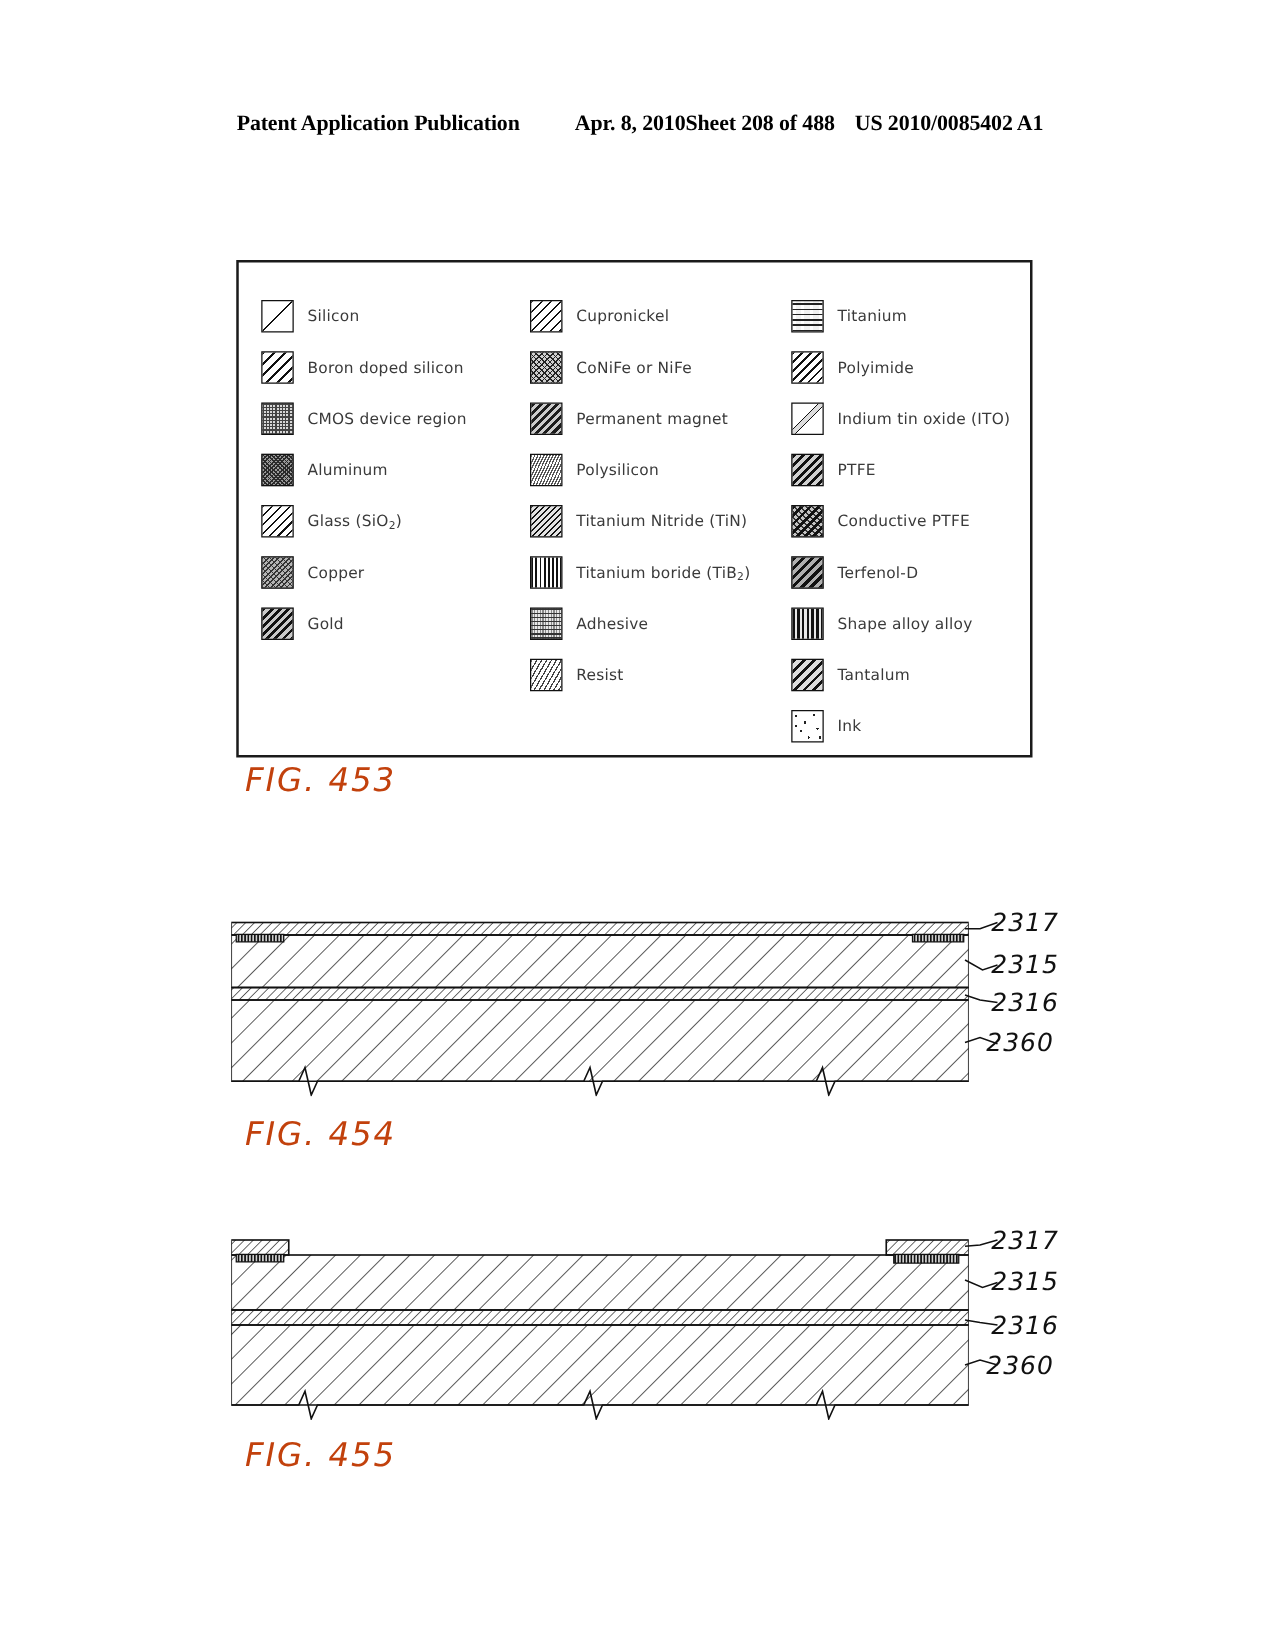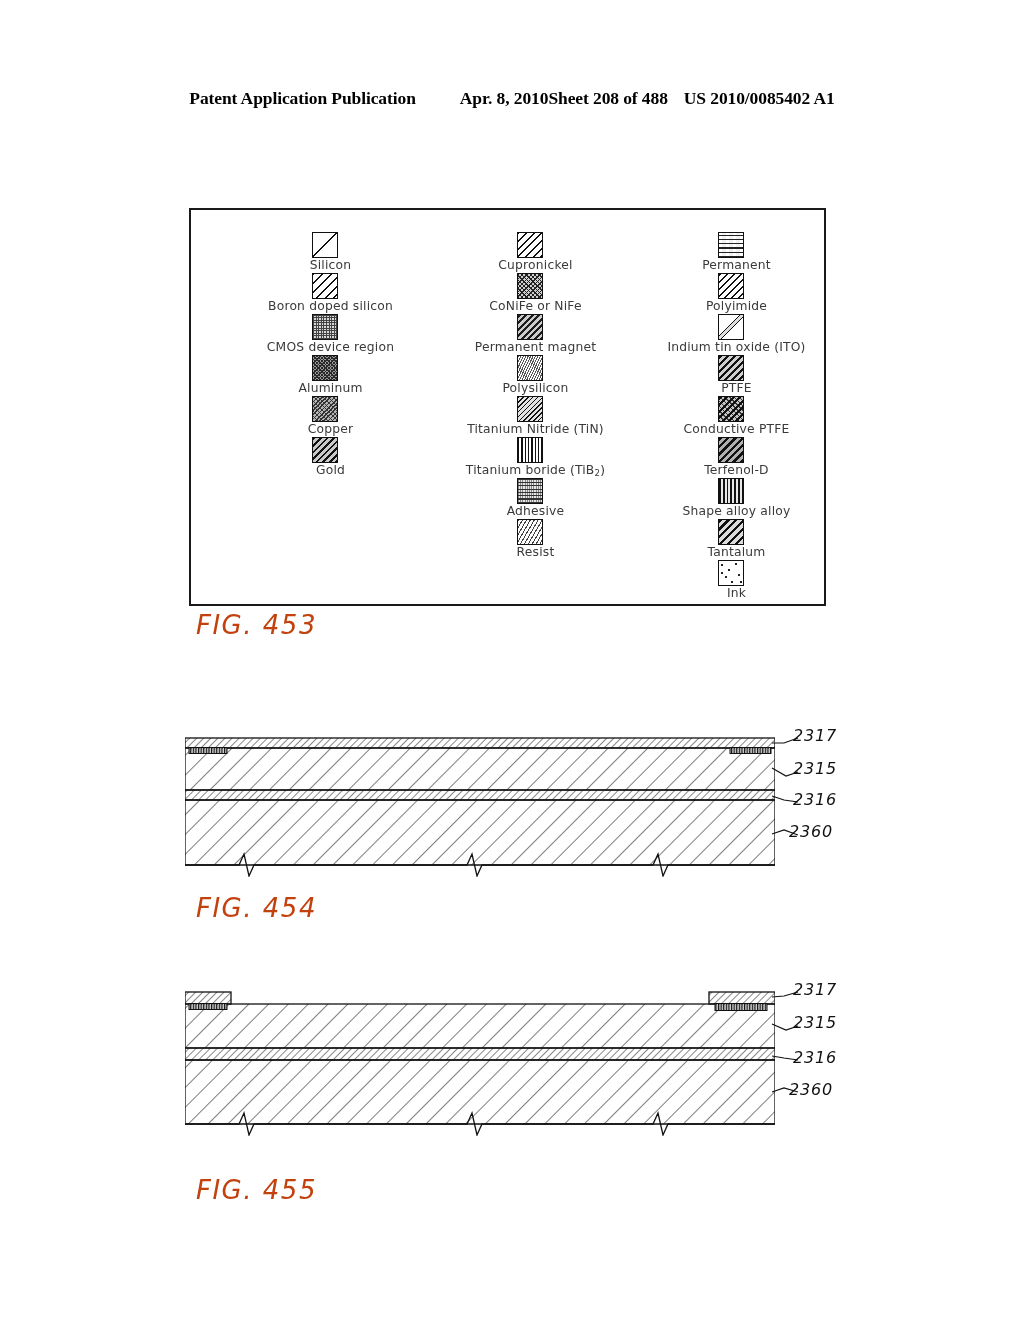--- a/index.html
+++ b/index.html
@@ -37,21 +37,20 @@
   }
   .legend-col{position:absolute;top:22px;}
   .legend-col.c1{left:18px;width:232px;}
   .legend-col.c2{left:233px;width:212px;}
   .legend-col.c3{left:442px;width:196px;}
 
   .legend-row{
     height:41px;
     display:flex;align-items:center;
     margin-bottom:0px;
-    flex-direction:column;
   }
   .swatch{
     width:26px;height:26px;
     border:1.6px solid #111;
     box-sizing:border-box;
     flex:0 0 auto;
     background-color:#fff;
     background-repeat:repeat;
     position:relative;
     overflow:hidden;
@@ -221,21 +220,21 @@
   }
 
   
   .xsec{position:absolute;}
   .xsec svg{display:block;}
 
   .reflabel{
     position:absolute;
     font-family:"DejaVu Sans", sans-serif;
     font-style:italic;
-    font-size:16px;
+    font-size:20px;
     letter-spacing:0.8px;
     color:#111;
     white-space:nowrap;
   }
 </style>
 </head>
 <body>
 
 <div class="page">
 
@@ -259,20 +258,24 @@
           </div>
           <div class="legend-row">
             <div class="swatch p-cmos"></div>
             <span class="lg-label">CMOS device region</span>
           </div>
           <div class="legend-row">
             <div class="swatch p-aluminum"></div>
             <span class="lg-label">Aluminum</span>
           </div>
           <div class="legend-row">
+            <div class="swatch p-glass"></div>
+            <span class="lg-label">Glass (SiO<sub>2</sub>)</span>
+          </div>
+          <div class="legend-row">
             <div class="swatch p-copper"></div>
             <span class="lg-label">Copper</span>
           </div>
           <div class="legend-row">
             <div class="swatch p-gold"></div>
             <span class="lg-label">Gold</span>
           </div>
         </div>
       <div class="legend-col c2">
           <div class="legend-row">
@@ -304,21 +307,21 @@
             <span class="lg-label">Adhesive</span>
           </div>
           <div class="legend-row">
             <div class="swatch p-resist"></div>
             <span class="lg-label">Resist</span>
           </div>
         </div>
       <div class="legend-col c3">
           <div class="legend-row">
             <div class="swatch p-elastomer"></div>
-            <span class="lg-label">Permanent</span>
+            <span class="lg-label">Titanium</span>
           </div>
           <div class="legend-row">
             <div class="swatch p-polyimide"></div>
             <span class="lg-label">Polyimide</span>
           </div>
           <div class="legend-row">
             <div class="swatch p-ito"></div>
             <span class="lg-label">Indium tin oxide (ITO)</span>
           </div>
           <div class="legend-row">
@@ -430,15 +433,15 @@
     <path d="M28,8 L14,12 L2,13" fill="none" stroke="#111" stroke-width="1.2"></path>
     <path d="M28,42 L16,46 L2,40" fill="none" stroke="#111" stroke-width="1.2"></path>
     <path d="M28,76 L14,74 L2,72" fill="none" stroke="#111" stroke-width="1.2"></path>
     <path d="M28,108 L14,104 L2,108" fill="none" stroke="#111" stroke-width="1.2"></path>
   </svg>
   <div class="reflabel" style="left:793px;top:980px;">2317</div>
   <div class="reflabel" style="left:793px;top:1013px;">2315</div>
   <div class="reflabel" style="left:793px;top:1048px;">2316</div>
   <div class="reflabel" style="left:789px;top:1080px;">2360</div>
 
-  <div class="fig-caption" style="left:196px;top:1175px;font-style:italic;">FIG. 455</div>
+  <div class="fig-caption" style="left:196px;top:1150px;font-style:italic;">FIG. 455</div>
 
 </div>
 
 </body></html>

